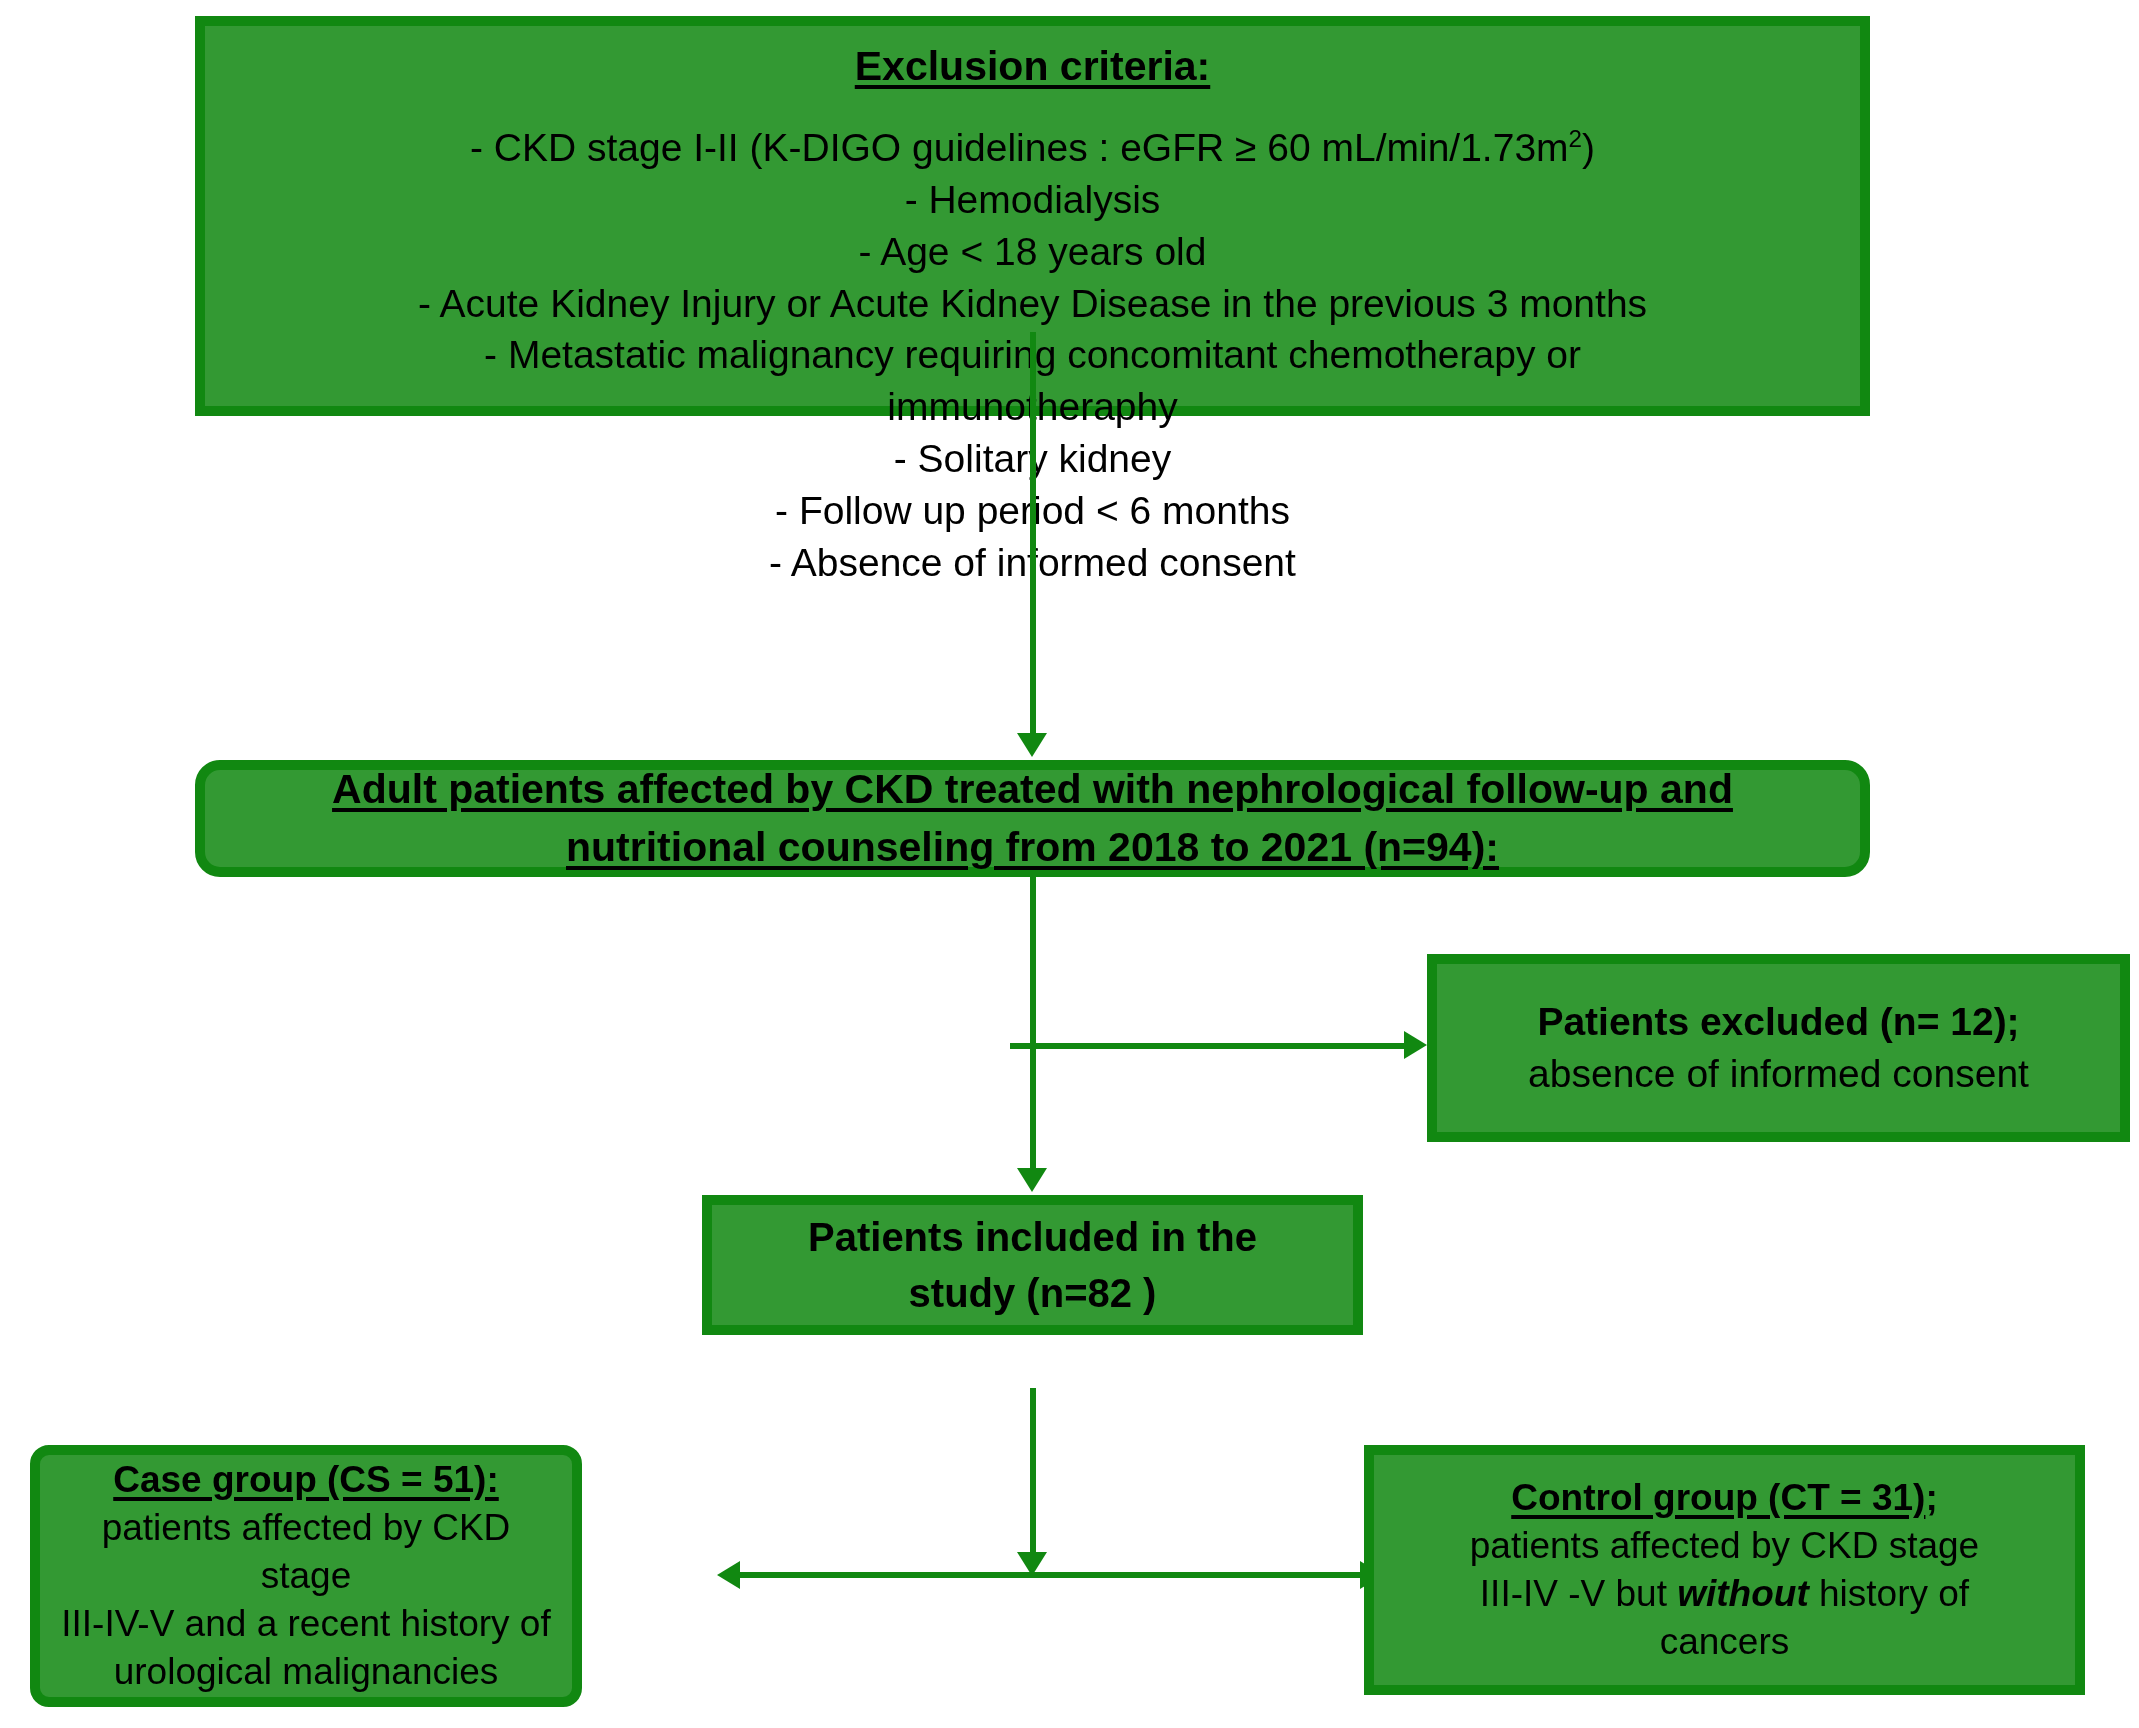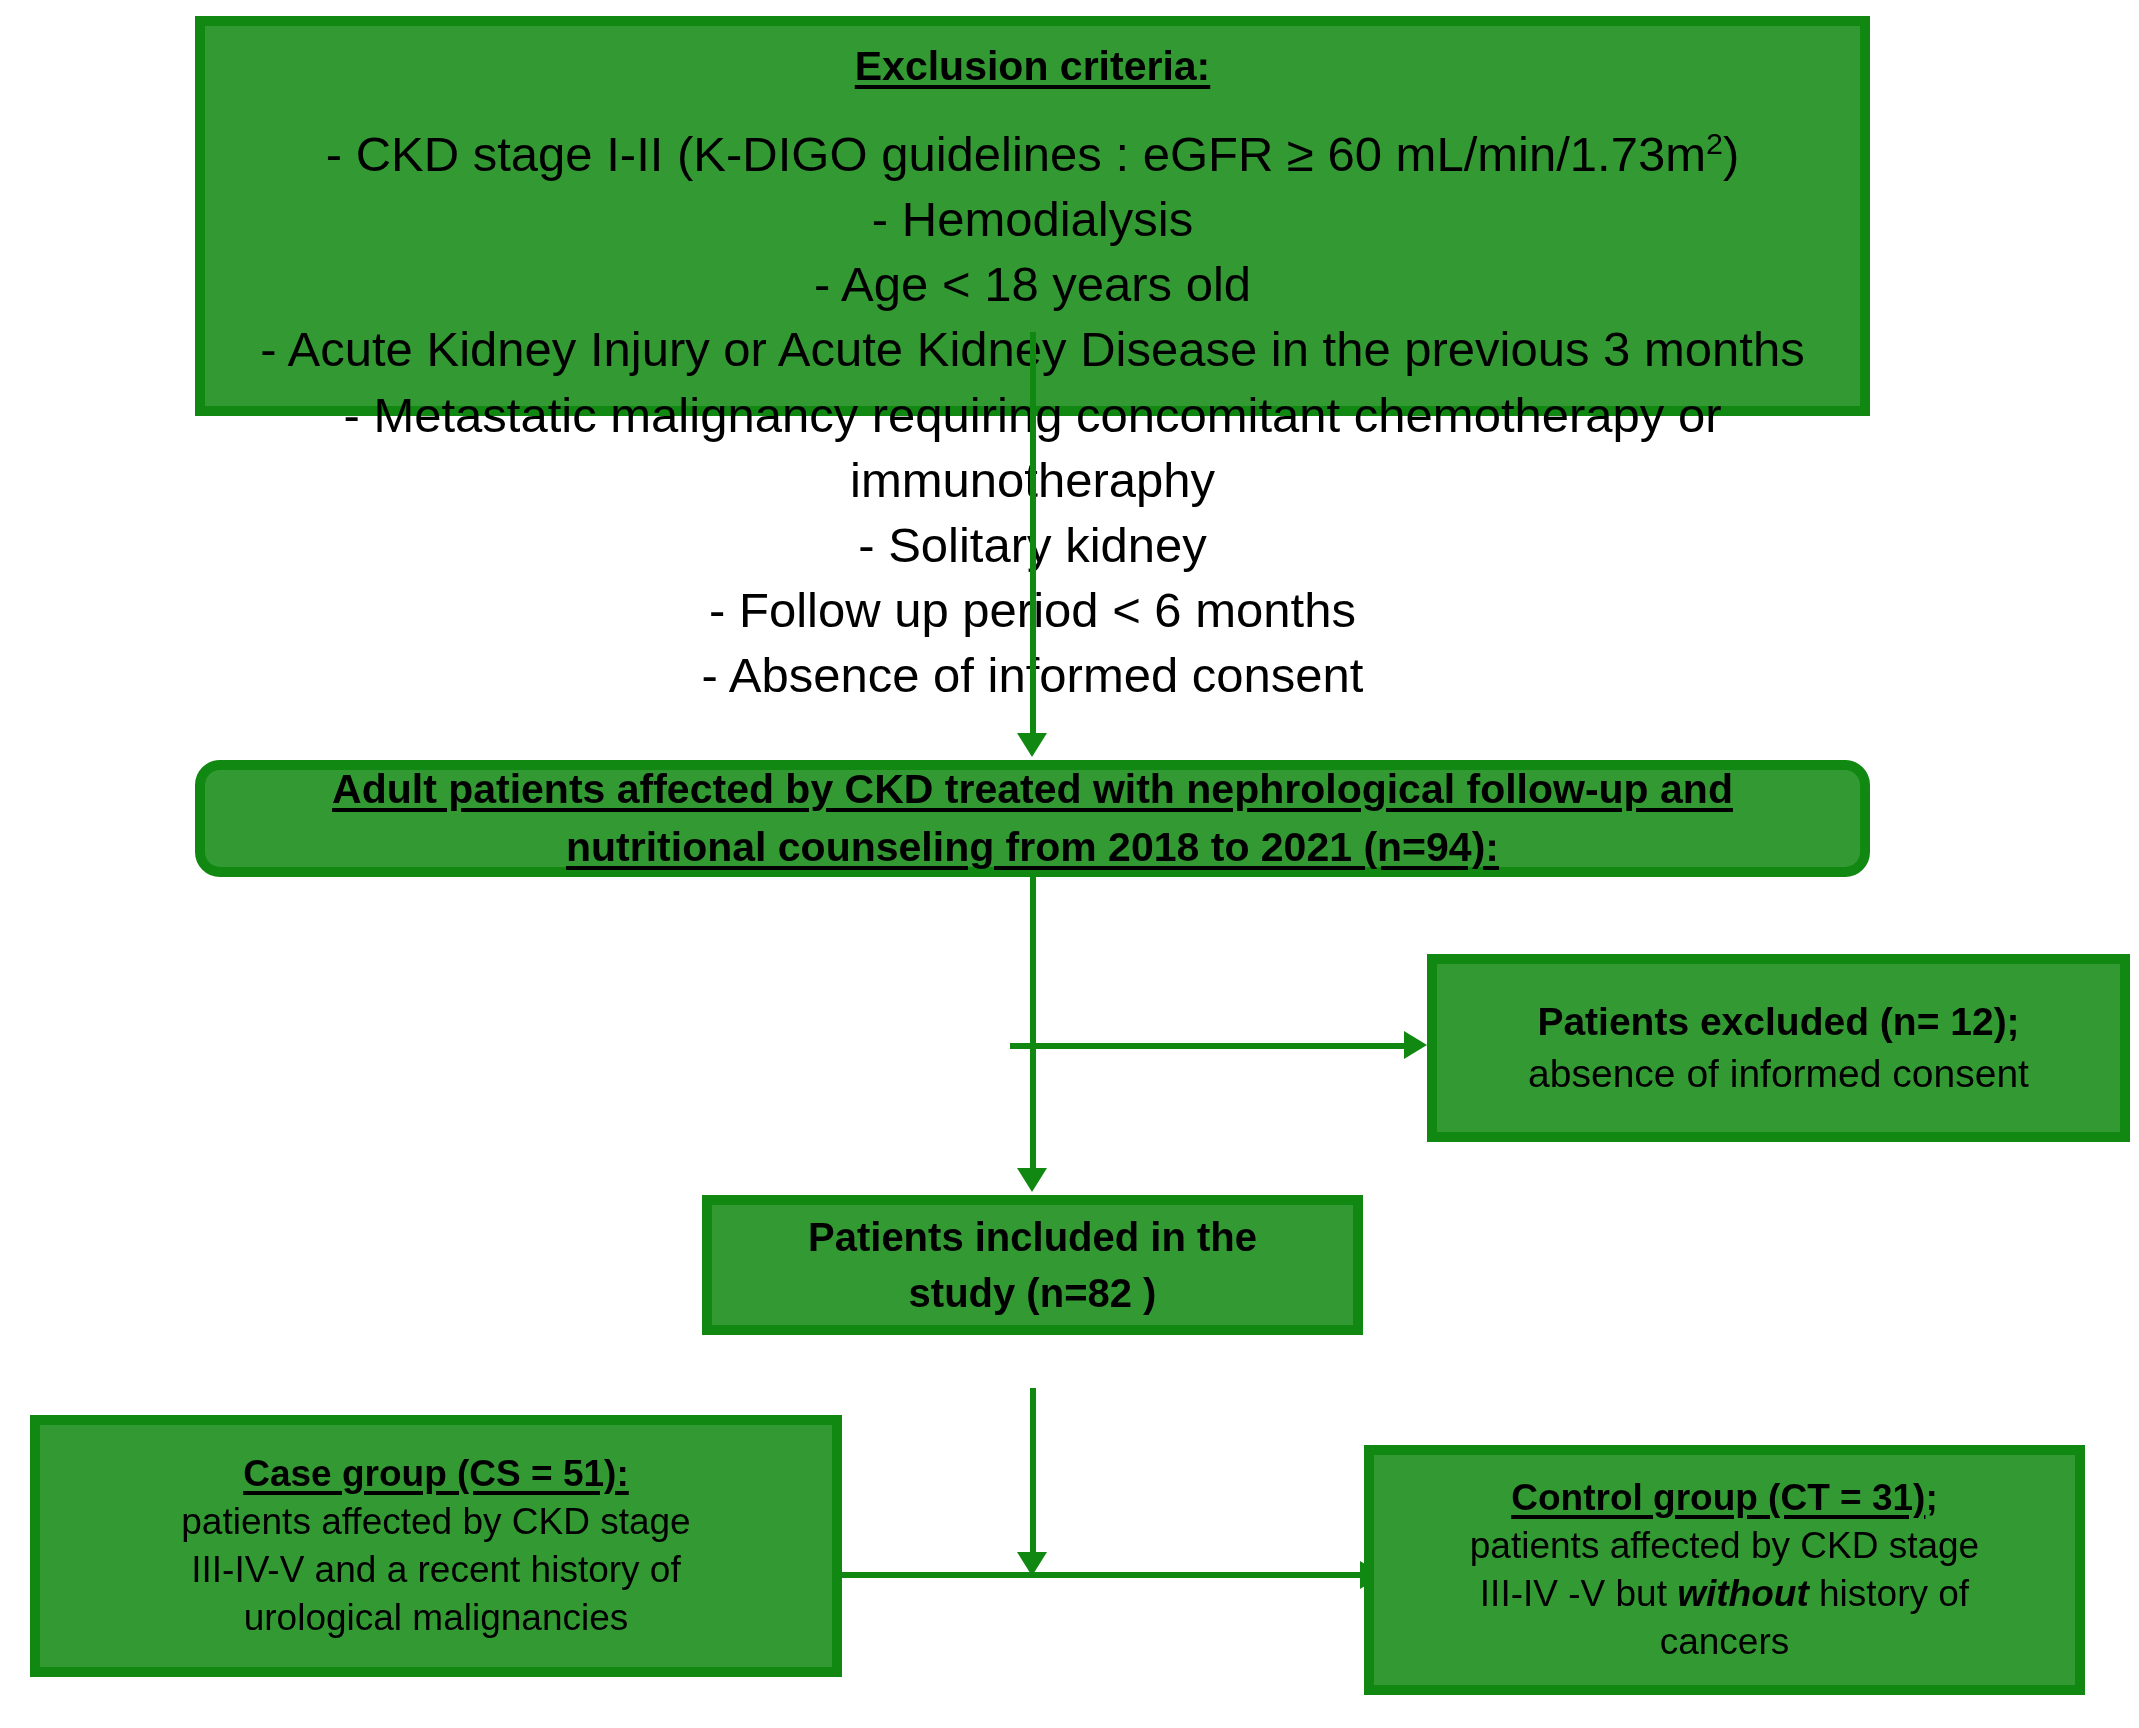--- a/index.html
+++ b/index.html
@@ -48,21 +48,21 @@
     width: 1675px; height: 400px;
     padding: 14px 17px;
     justify-content: flex-start;
     font-size: 39px;
   }
   #box-exclusion .title {
     font-weight: bold;
     font-size: 41px;
     margin-bottom: 30px;
   }
-  #box-exclusion .crit { font-size: 49px; line-height: 1.33; }
+  #box-exclusion .crit { font-size: 39px; line-height: 1.33; }
 
   
   #box-adult {
     left: 195px; top: 760px;
     width: 1675px; height: 117px;
     font-size: 41px;
     font-weight: bold;
     padding: 2.6px 22px;
     border-radius: 25px;
   }
@@ -82,24 +82,25 @@
     left: 702px; top: 1195px;
     width: 661px; height: 140px;
     font-size: 40px;
     font-weight: bold;
     padding: 3.9px 39px;
   }
   #box-included .line { line-height: 1.4; }
 
   
   #box-case {
-    left: 30px; top: 1415px;
-    width: 812px; height: 262px;
+    left: 30px; top: 1445px;
+    width: 552px; height: 262px;
     font-size: 37px;
     padding: 5.2px 11.6px;
+    border-radius: 19px;
   }
   #box-case .line { line-height: 1.3; }
 
   
   #box-control {
     left: 1364px; top: 1445px;
     width: 721px; height: 250px;
     font-size: 37px;
     padding: 5.2px 11.6px;
   }

